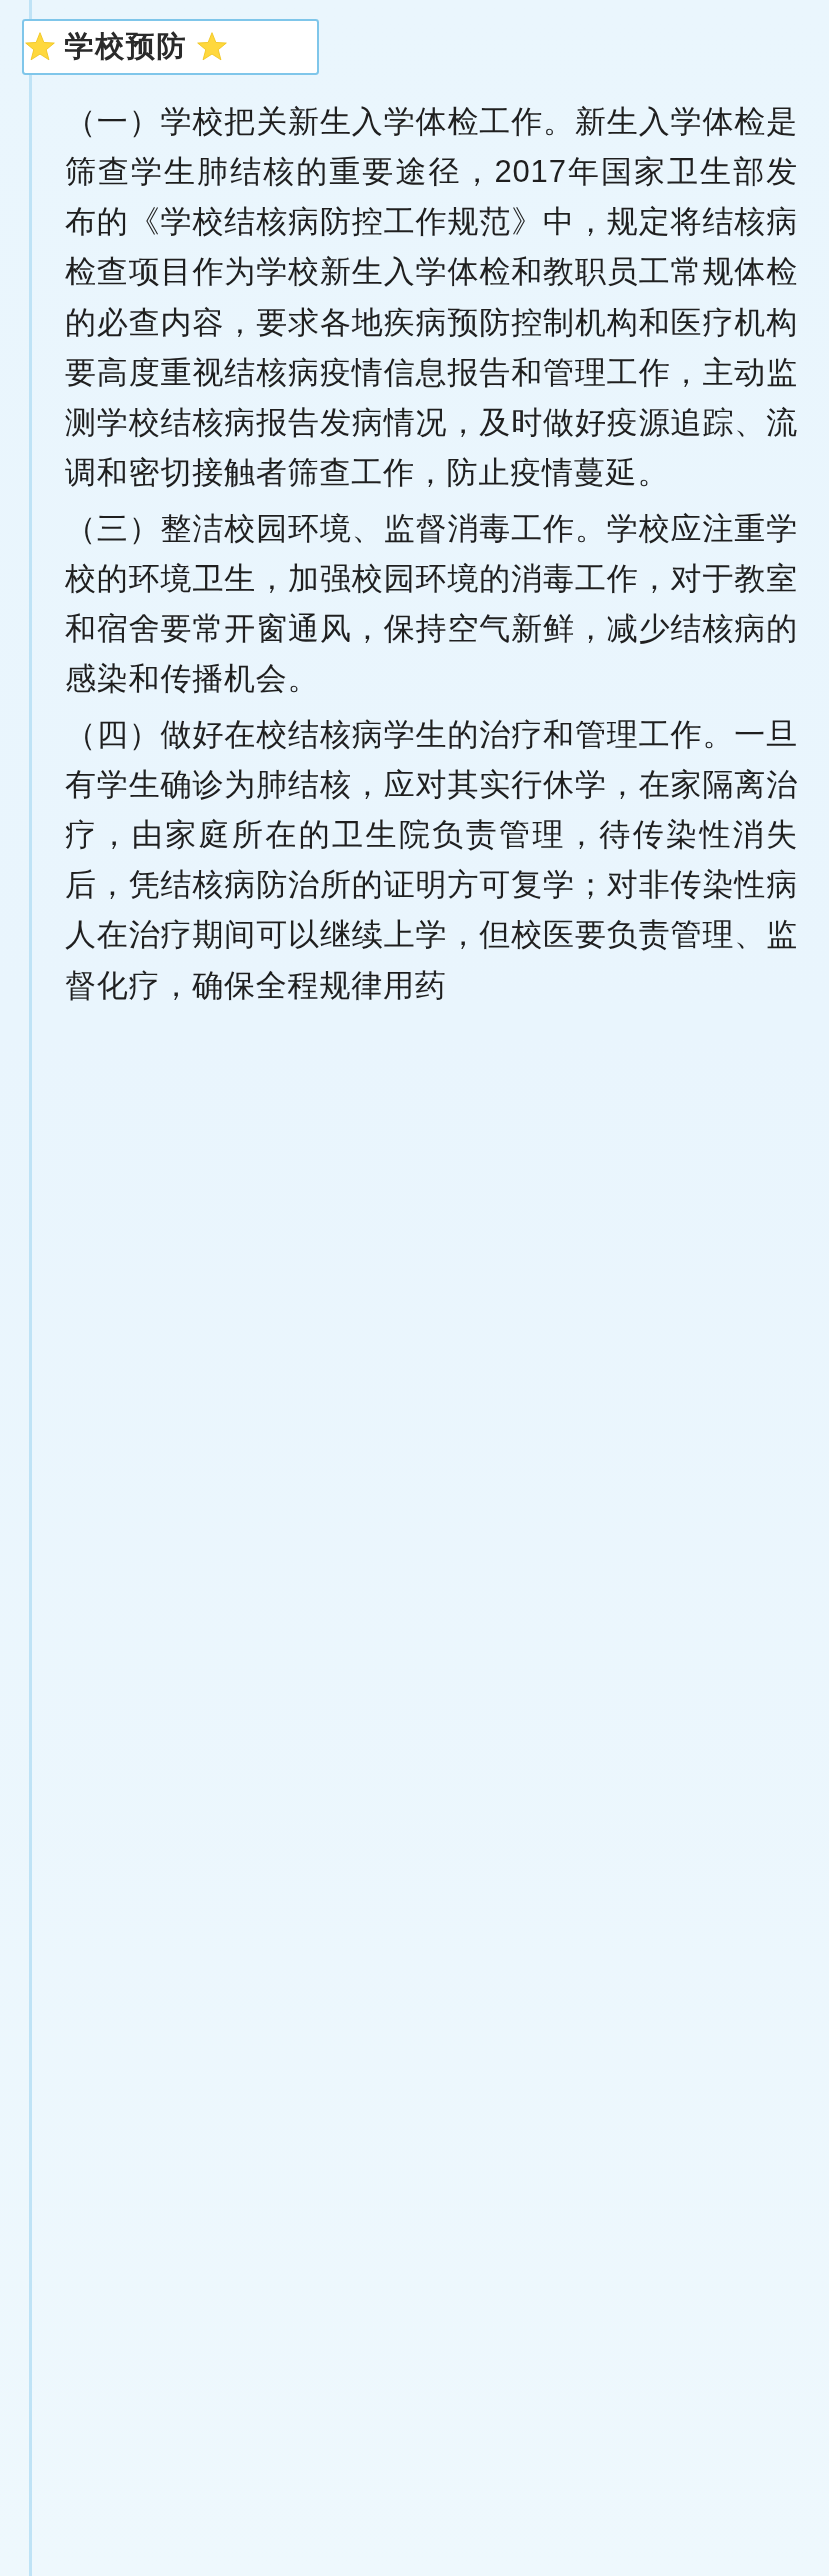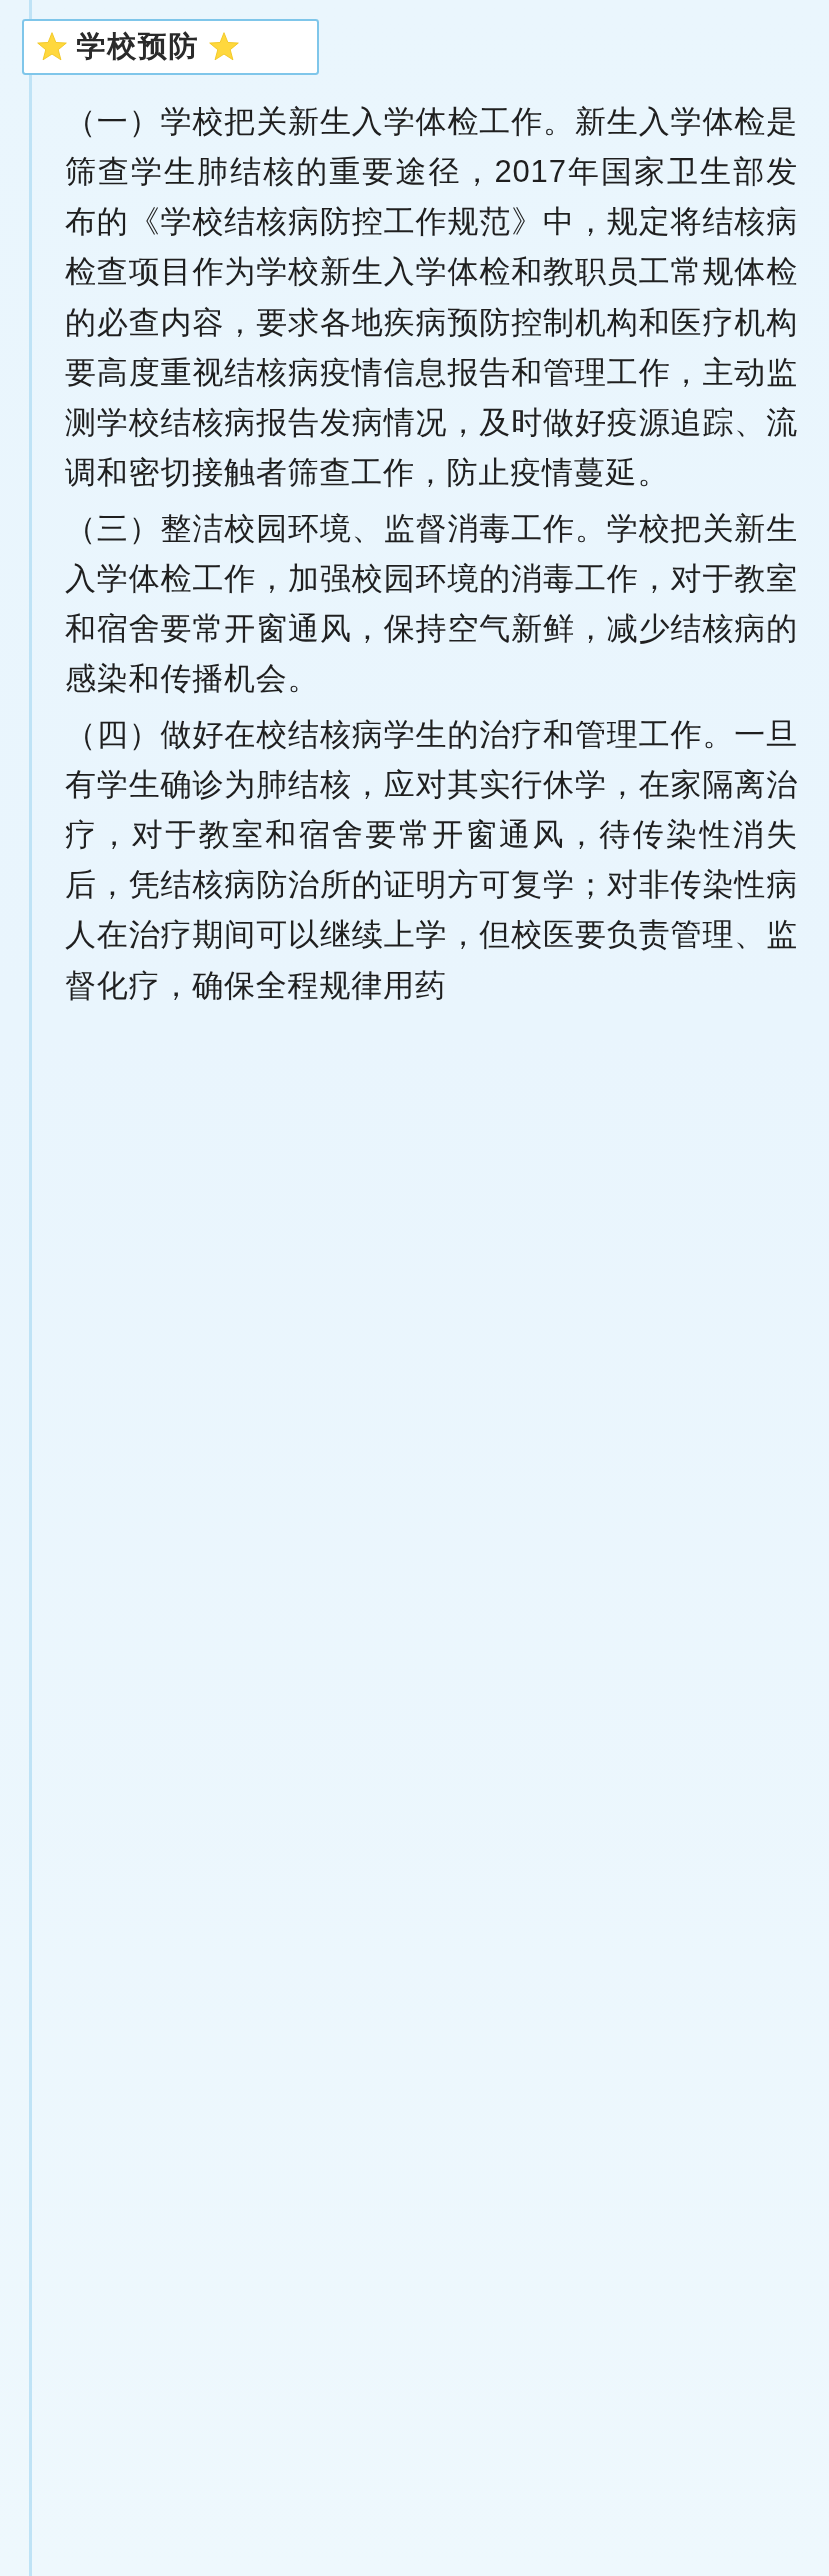--- a/index.html
+++ b/index.html
@@ -33,21 +33,20 @@
     position: relative;
     margin: 18.7px 0 0 22px;
     width: 297px;
     height: 56px;
     background: #ffffff;
     border: 2.5px solid #7fc6ea;
     border-radius: 3.4px;
     box-sizing: border-box;
     display: flex;
     align-items: center;
-    padding-left: 12px;
   }
   .star {
     flex: 0 0 auto;
     width: 32px;
     height: 32px;
     position: relative;
   }
   .star svg { display: block; }
   .header-title {
     flex: 0 0 auto;
@@ -98,19 +97,19 @@
     <span class="header-title">学校预防</span>
     <span class="star">
       <svg width="32" height="32" viewBox="0 0 38 38">
         <polygon points="19,2 23.6,13.6 36,14.3 26.4,22.2 29.6,34.2 19,27.4 8.4,34.2 11.6,22.2 2,14.3 14.4,13.6" fill="#ffd83d" stroke="#f0c419" stroke-width="1"></polygon>
       </svg>
     </span>
   </div>
 
   <div class="content">
     <p class="para indent">（一）学校把关新生入学体检工作。新生入学体检是筛查学生肺结核的重要途径，2017年国家卫生部发布的《学校结核病防控工作规范》中，规定将结核病检查项目作为学校新生入学体检和教职员工常规体检的必查内容，要求各地疾病预防控制机构和医疗机构要高度重视结核病疫情信息报告和管理工作，主动监测学校结核病报告发病情况，及时做好疫源追踪、流调和密切接触者筛查工作，防止疫情蔓延。</p>
-    <p class="para indent">（三）整洁校园环境、监督消毒工作。学校把关新生入学体检工作，加强校园环境的消毒工作，对于教室和宿舍要常开窗通风，保持空气新鲜，减少结核病的感染和传播机会。</p>
-    <p class="para indent">（四）做好在校结核病学生的治疗和管理工作。一旦有学生确诊为肺结核，应对其实行休学，在家隔离治疗，对于教室和宿舍要常开窗通风，待传染性消失后，凭结核病防治所的证明方可复学；对非传染性病人在治疗期间可以继续上学，但校医要负责管理、监督化疗，确保全程规律用药</p>
+    <p class="para indent">（三）整洁校园环境、监督消毒工作。学校应注重学校的环境卫生，加强校园环境的消毒工作，对于教室和宿舍要常开窗通风，保持空气新鲜，减少结核病的感染和传播机会。</p>
+    <p class="para indent">（四）做好在校结核病学生的治疗和管理工作。一旦有学生确诊为肺结核，应对其实行休学，在家隔离治疗，由家庭所在的卫生院负责管理，待传染性消失后，凭结核病防治所的证明方可复学；对非传染性病人在治疗期间可以继续上学，但校医要负责管理、监督化疗，确保全程规律用药</p>
     <div class="bottom-pad"></div>
   </div>
 
 </div>
 
 
 </body></html>

